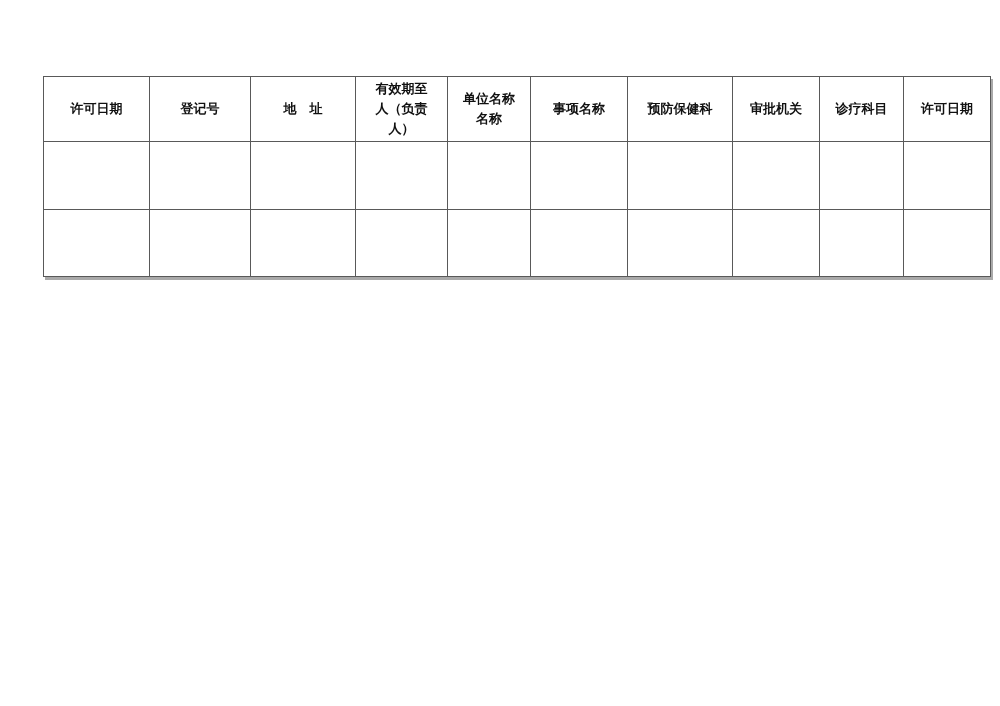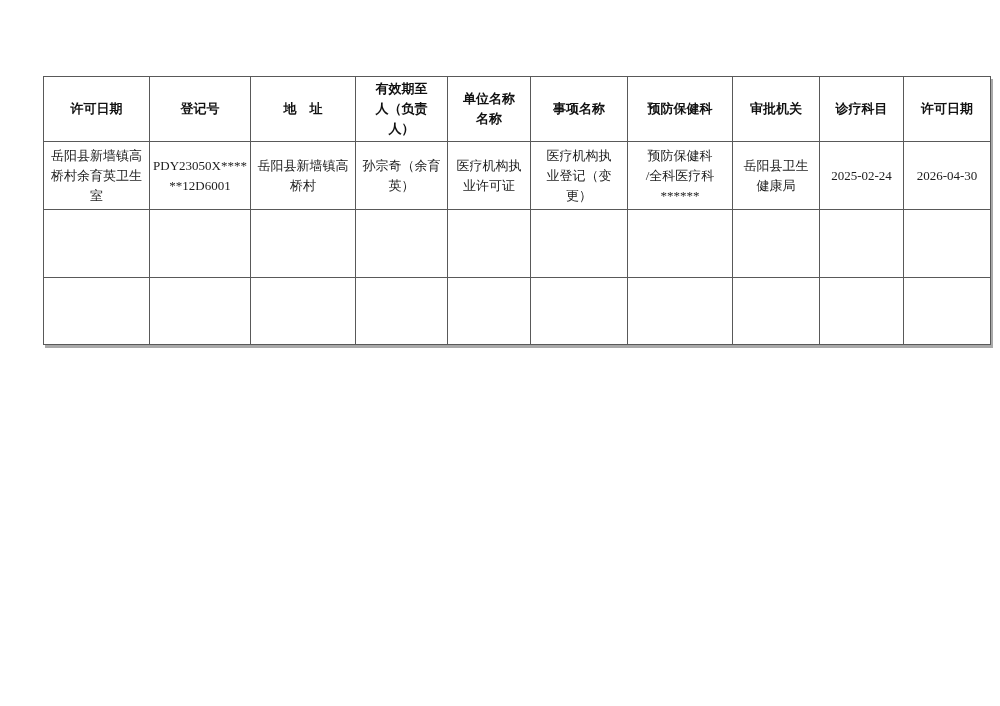--- a/index.html
+++ b/index.html
@@ -70,43 +70,20 @@
 人（负责
 人）</th>
       <th>单位名称
 名称</th>
       <th>事项名称</th>
       <th>预防保健科</th>
       <th>审批机关</th>
       <th>诊疗科目</th>
       <th>许可日期</th>
     </tr>
-    <tr class="data-row">
-      <td>岳阳县新墙镇高
-桥村余育英卫生
-室</td>
-      <td>PDY23050X****
-**12D6001</td>
-      <td>岳阳县新墙镇高
-桥村</td>
-      <td>孙宗奇（余育
-英）</td>
-      <td>医疗机构执
-业许可证</td>
-      <td>医疗机构执
-业登记（变
-更）</td>
-      <td>预防保健科
-/全科医疗科
-******</td>
-      <td>岳阳县卫生
-健康局</td>
-      <td>2025-02-24</td>
-      <td>2026-04-30</td>
-    </tr>
     <tr class="empty-row-a">
       <td></td>
       <td></td>
       <td></td>
       <td></td>
       <td></td>
       <td></td>
       <td></td>
       <td></td>
       <td></td>

